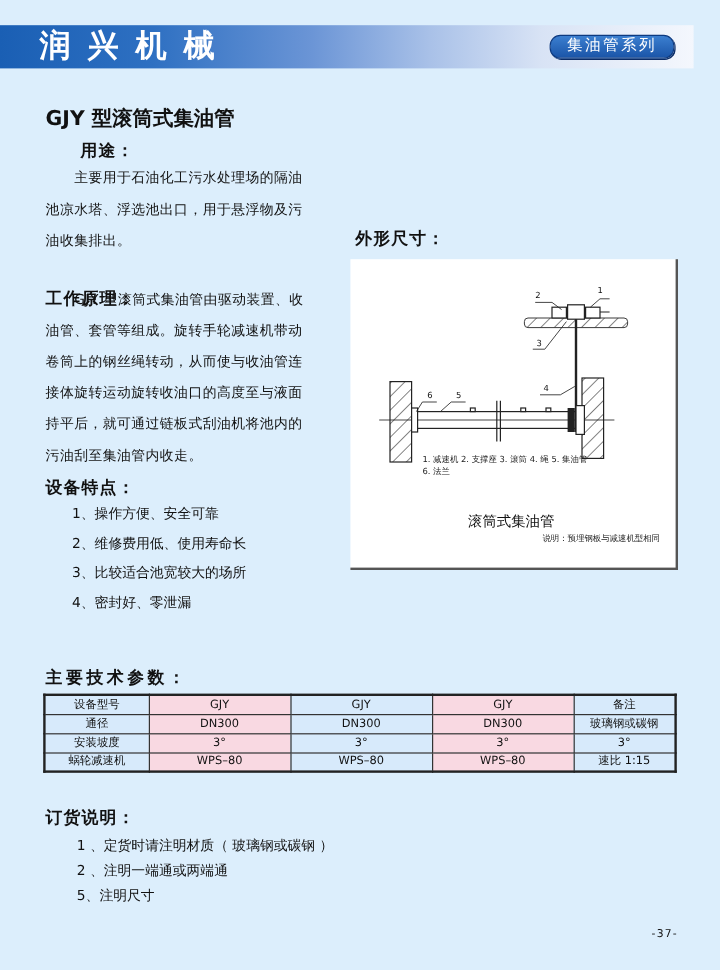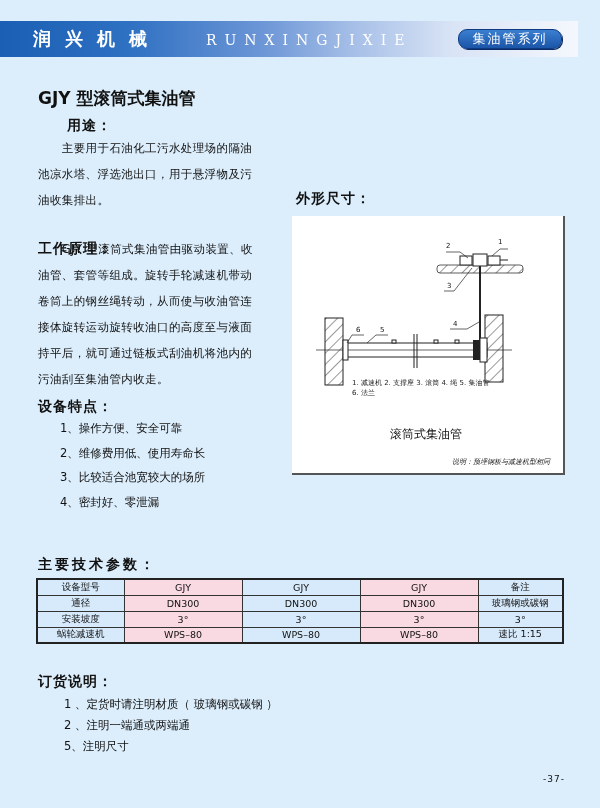--- a/index.html
+++ b/index.html
@@ -1,44 +1,43 @@
 <!DOCTYPE html>
 <html><head>
 <meta charset="utf-8">
 <style>
   * { margin:0; padding:0; box-sizing:border-box; }
   body { width:600px; height:808px; background:#dceefc; font-family:"DejaVu Sans", sans-serif; color:#111; position:relative; overflow:hidden; }
   .banner { position:absolute; left:0; top:21px; width:578px; height:36px;
     background:linear-gradient(90deg,#1a5fb4 0%,#2e70c2 22%,#6b95d6 45%,#a9c1e8 62%,#d8e3f5 78%,#f4f7fd 100%); }
-  .brand-cn { position:absolute; left:33px; top:2px; font-size:18px; font-weight:bold; color:#fff; letter-spacing:14px; line-height:32px; }
+  .brand-cn { position:absolute; left:33px; top:2px; font-size:26px; font-weight:bold; color:#fff; letter-spacing:14px; line-height:32px; }
   .brand-en { position:absolute; left:206px; top:9px; font-family:"DejaVu Serif", serif; font-size:14px; color:#fff; letter-spacing:8px; line-height:20px; }
   .series-badge { position:absolute; left:458px; top:8px; width:104px; height:20px; border-radius:9px;
     background:linear-gradient(180deg,#3b7fd0 0%,#1b55a8 100%); border:1px solid #0d3a80; color:#fff; font-size:13px; text-align:center; line-height:18px; letter-spacing:2px; box-shadow:1px 1px 0 #0b2c66; }
   .title { position:absolute; left:38px; top:87px; font-size:17px; font-weight:bold; }
   .h2 { position:absolute; font-size:14px; font-weight:bold; letter-spacing:1px; }
   .para { position:absolute; left:38px; width:224px; font-size:11.5px; line-height:26px; letter-spacing:0.4px; }
   .list { position:absolute; left:60px; font-size:11.5px; line-height:24.5px; }
   .figure-box { position:absolute; left:292px; top:216px; width:273px; height:259px; background:#fff; border-right:2px solid #555; border-bottom:2px solid #555; }
   .fig-caption { position:absolute; left:98px; top:210px; font-size:12px; }
-  .fig-note { position:absolute; left:160px; top:241px; font-size:7px; color:#222;font-style:italic; }
+  .fig-note { position:absolute; left:160px; top:228px; font-size:7px; color:#222; }
   .fig-legend { position:absolute; left:60px; top:162px; font-size:7px; line-height:10px; color:#222; }
   table.spec { position:absolute; left:36px; top:578px; width:528px; border-collapse:collapse; border:2px solid #222; font-size:9.5px; }
   table.spec td { border:1px solid #333; text-align:center; height:16px; padding:0; }
   td.lbl { background:#d7eafb; width:87px; }
   td.pink { background:#f9d9e2; width:118px; }
   td.blue { background:#d7eafb; width:118px; }
   td.note { background:#d7eafb; }
   .page-num { position:absolute; left:543px; top:774px; font-size:9px; letter-spacing:1px; }
 </style>
 </head>
 <body>
 
 <div class="banner">
   <span class="brand-cn">润兴机械</span>
-  <span class="brand-en">RUNXINGJIXIE</span>
   <span class="series-badge">集油管系列</span>
 </div>
 
 <div class="title">GJY 型滚筒式集油管</div>
 
 <div class="h2" style="left:38px;top:117px;margin-left:29px;">用途：</div>
 <div class="para" style="top:135px;">　　主要用于石油化工污水处理场的隔油池凉水塔、浮选池出口，用于悬浮物及污油收集排出。</div>
 
 <div class="h2" style="left:38px;top:218px;margin-top:22px;">工作原理：</div>
 <div class="para" style="top:236px;">　　GJY 型滚筒式集油管由驱动装置、收油管、套管等组成。旋转手轮减速机带动卷筒上的钢丝绳转动，从而使与收油管连接体旋转运动旋转收油口的高度至与液面持平后，就可通过链板式刮油机将池内的污油刮至集油管内收走。</div>

